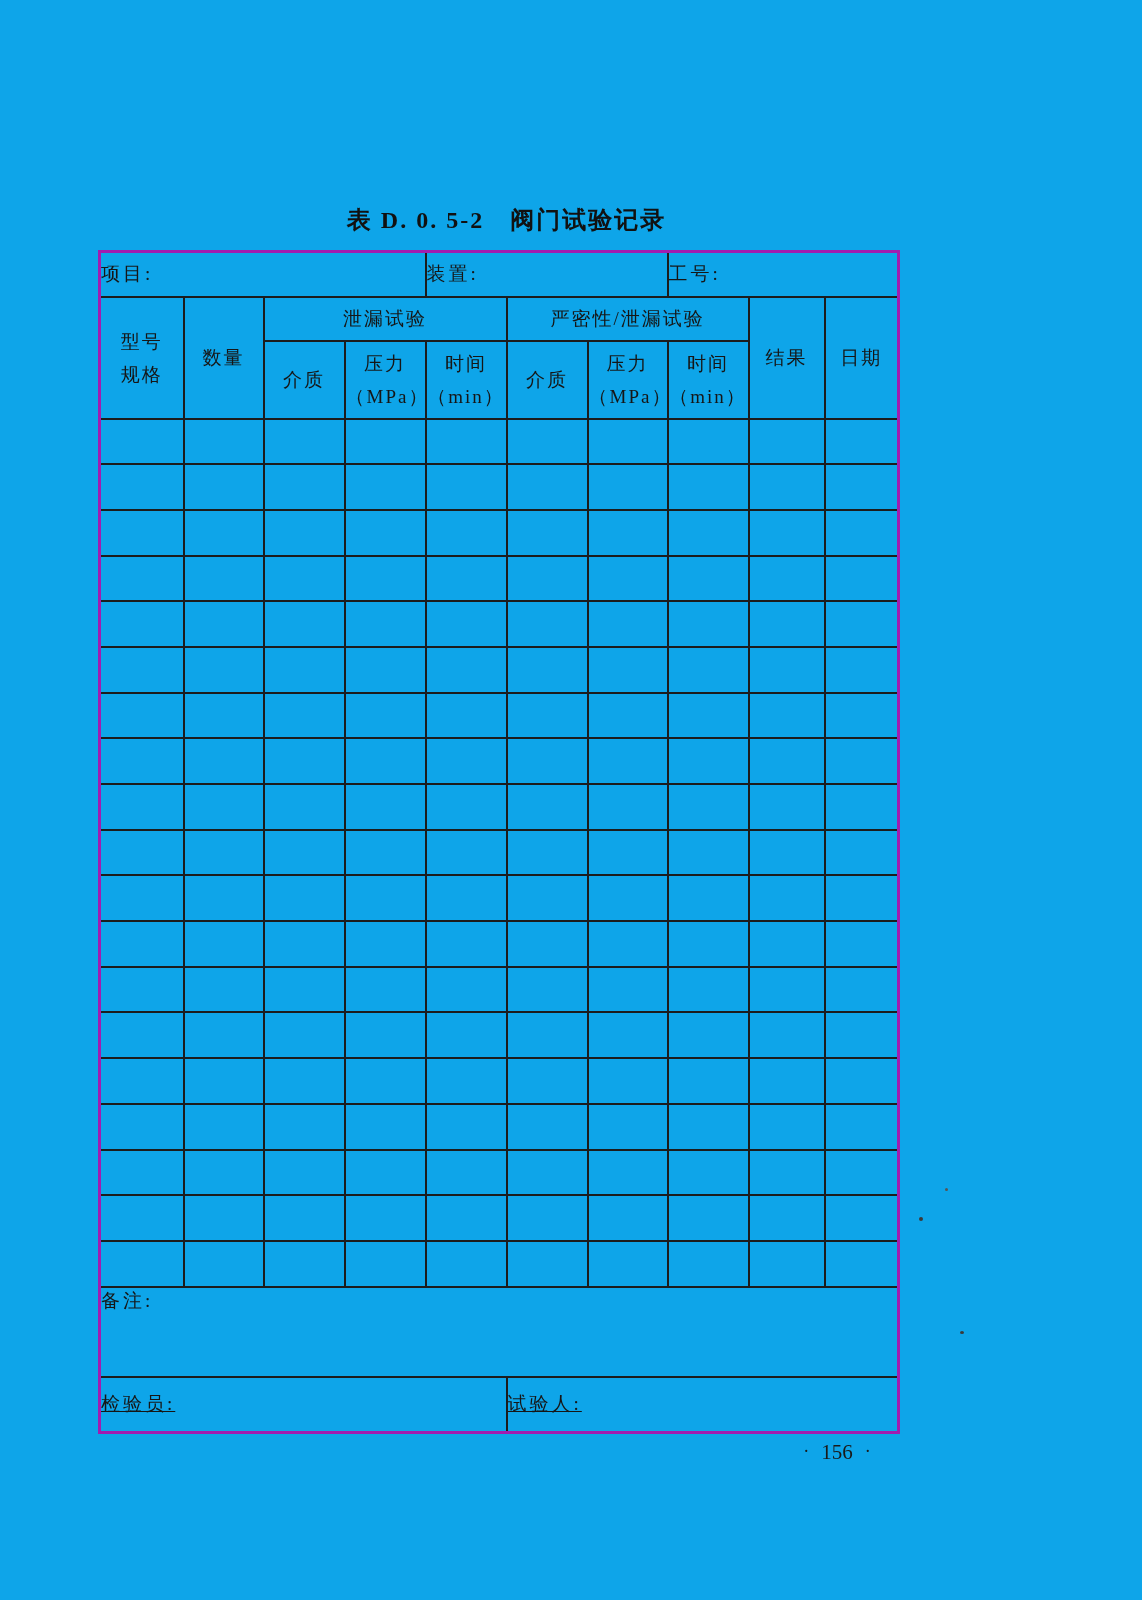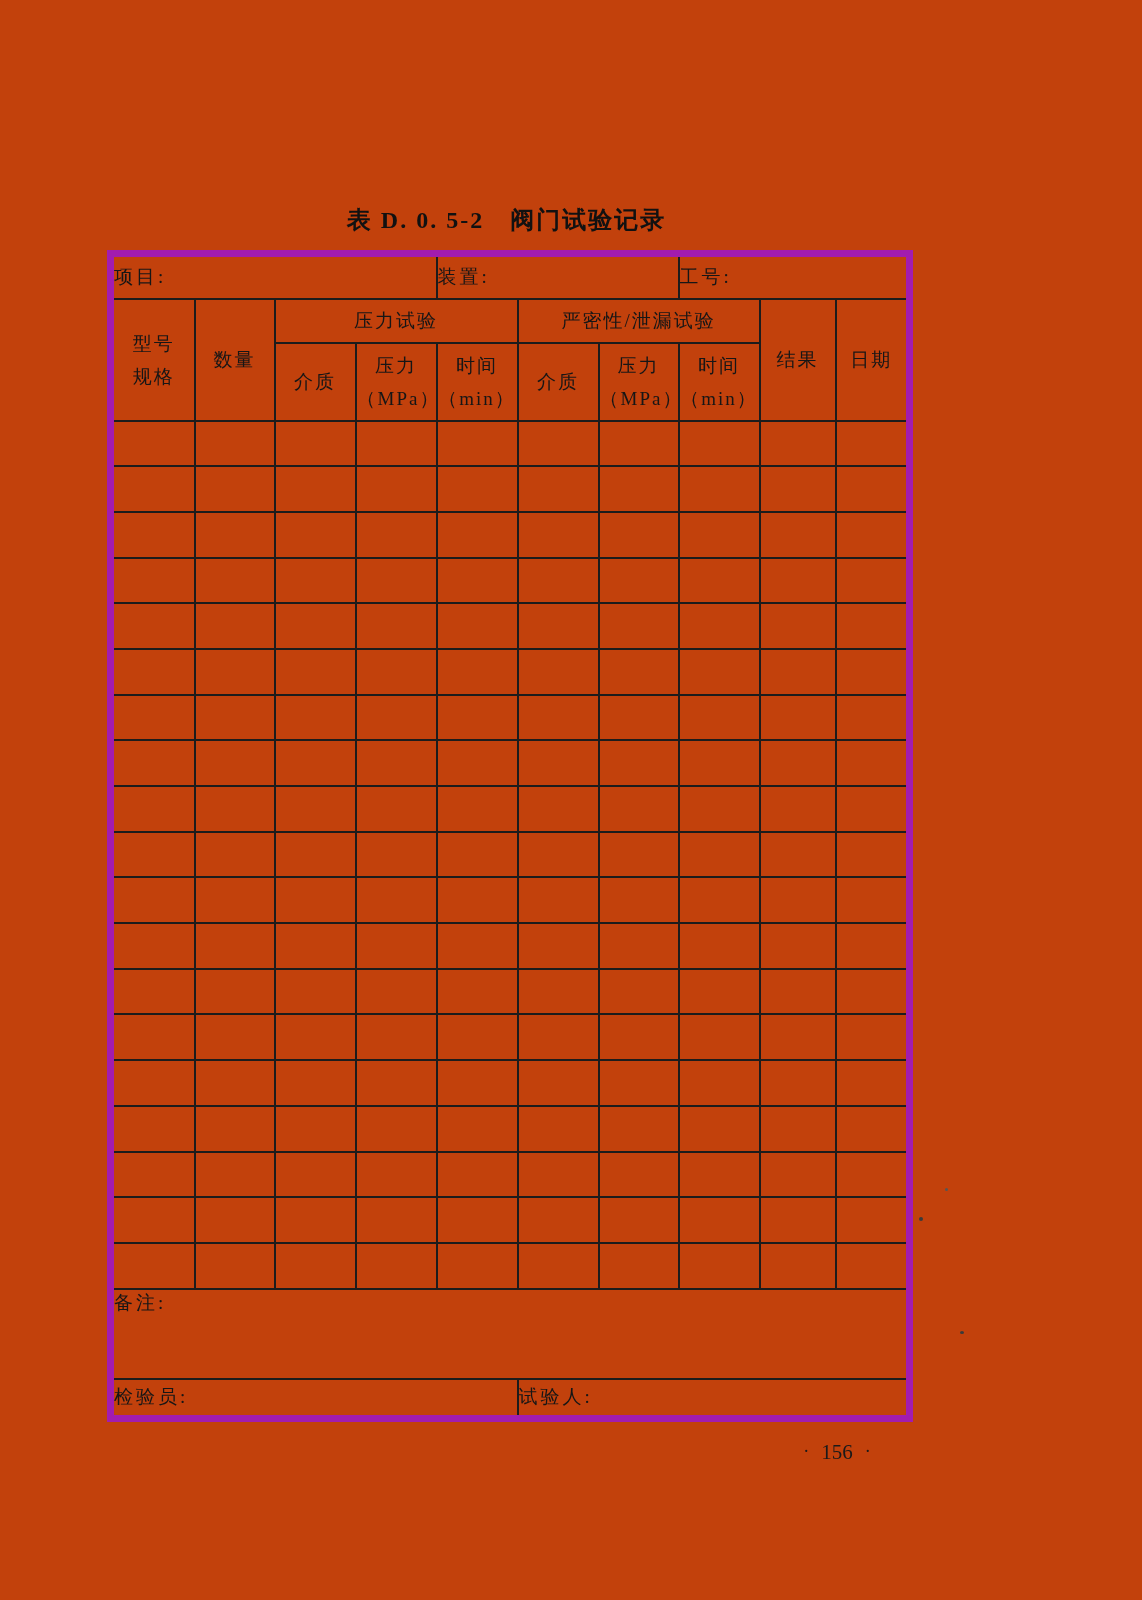--- a/index.html
+++ b/index.html
@@ -4,59 +4,59 @@
 <style>
   html, body {
     margin: 0;
     padding: 0;
     background: #ffffff;
   }
   .page {
     position: relative;
     width: 1142px;
     height: 1600px;
-    background: #c2410c;
+    background: #0ea5e9;
     font-family: "Liberation Serif", "DejaVu Serif", serif;
     color: #151515;
     overflow: hidden;
   }
   .doc-title {
     position: absolute;
     left: 107px;
     top: 204px;
     width: 799px;
     text-align: center;
     font-size: 24px;
     font-weight: bold;
     letter-spacing: 2px;
     color: #111;
     white-space: pre;
   }
   table.form {
     position: absolute;
-    left: 107px;
+    left: 98px;
     top: 250px;
     width: 799px;
     border-collapse: collapse;
     table-layout: fixed;
-    border: 7px solid #a21caf;
+    border: 3px solid #a21caf;
   }
   table.form td {
     border: 2px solid #1c1c1c;
     padding: 0;
     font-size: 19px;
     color: #161616;
     overflow: hidden;
   }
   tr.r-info  { height: 45px; }
   tr.r-group { height: 44px; }
   tr.r-sub   { height: 78px; margin-left: 8px; }
   tbody.data-body tr { height: 45.7px; }
   tr.r-remarks { height: 90px; }
-  tr.r-sign    { height: 40px; }
+  tr.r-sign    { height: 56px; text-decoration: underline; }
 
   td.lft {
     text-align: left;
     vertical-align: middle;
     padding-left: 13px;
     letter-spacing: 3px;
   }
   td.ctr {
     text-align: center;
     vertical-align: middle;
@@ -126,21 +126,21 @@
         <td class="lft" colspan="3">装置:</td>
         <td class="lft" colspan="3">工号:</td>
       </tr>
 
       <tr class="r-group">
         <td rowspan="2" class="ctr two-line">
           <span>型号</span>
           <span>规格</span>
         </td>
         <td rowspan="2" class="ctr">数量</td>
-        <td colspan="3" class="ctr">压力试验</td>
+        <td colspan="3" class="ctr">泄漏试验</td>
         <td colspan="3" class="ctr">严密性/泄漏试验</td>
         <td rowspan="2" class="ctr">结果</td>
         <td rowspan="2" class="ctr">日期</td>
       </tr>
 
       <tr class="r-sub">
         <td class="ctr">介质</td>
         <td class="ctr two-line">
           <span>压力</span>
           <span>（MPa）</span>

